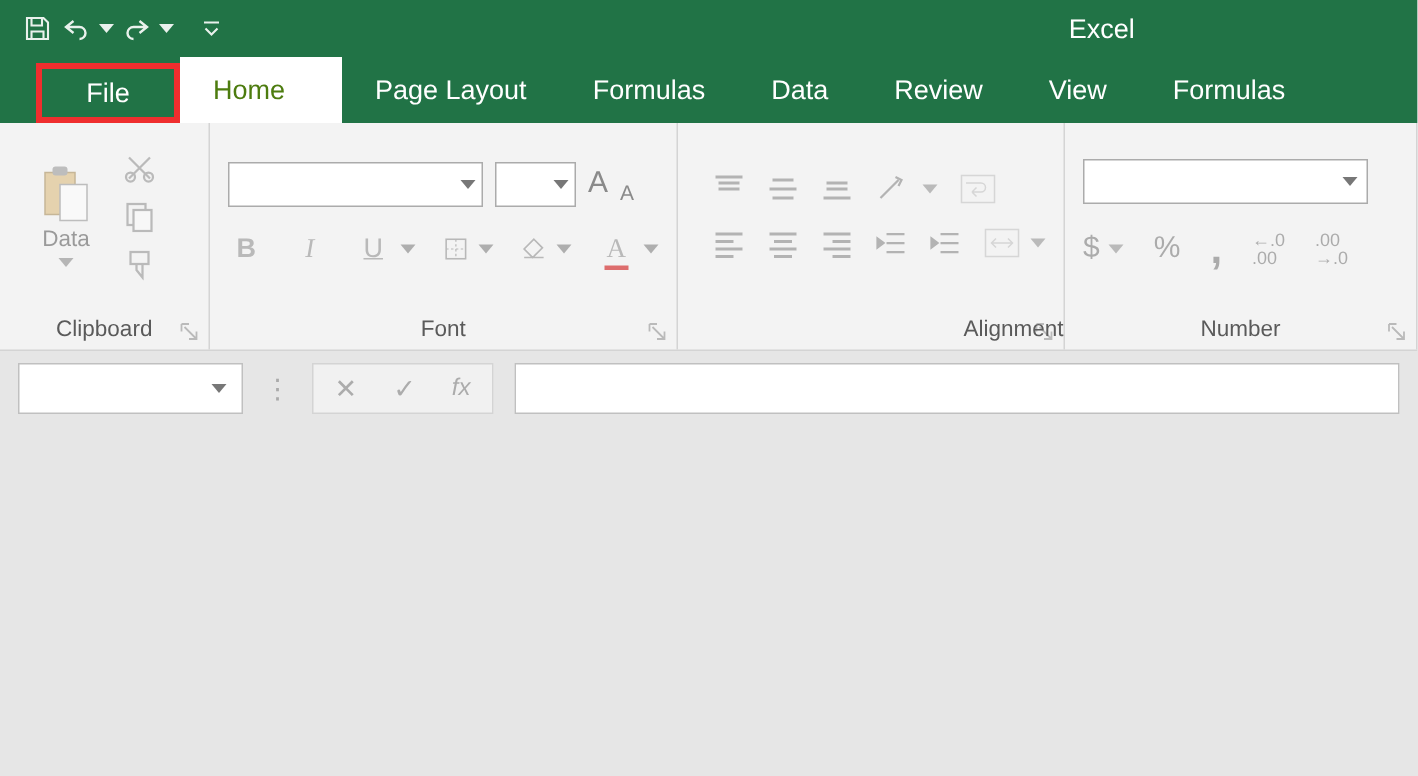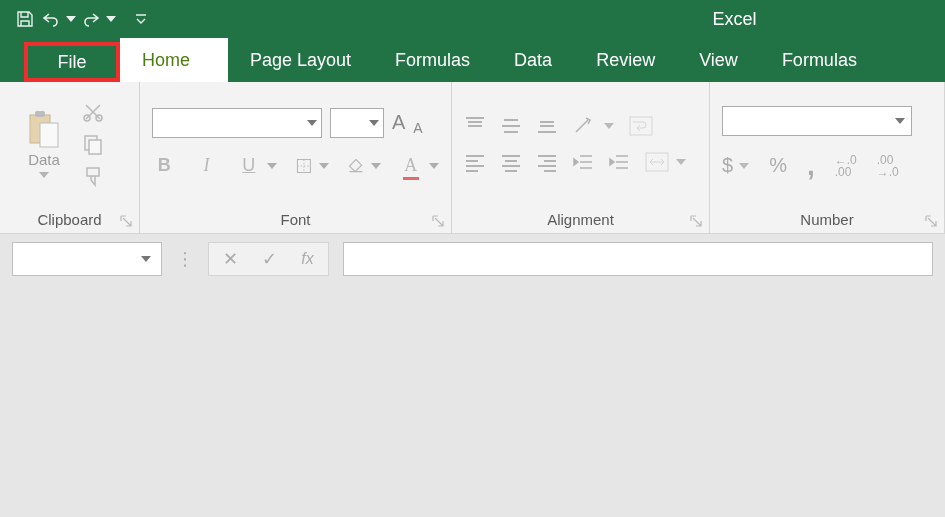--- a/index.html
+++ b/index.html
@@ -39,21 +39,21 @@
 .combo { height: 30px; border: 1px solid #ababab; background: #fff; display: flex; align-items: center; justify-content: flex-end; padding-right: 4px; }
 .combo.font-family { width: 170px; }
 .combo.font-size { width: 54px; }
 .drop-arrow { border-left: 5px solid transparent; border-right: 5px solid transparent; border-top: 6px solid #777; }
 .fontA { font-size: 20px; color: #8a8a8a; }
 .fontAsm { font-size: 14px; color: #8a8a8a; }
 .font-btn { width: 30px; height: 28px; display: flex; align-items: center; justify-content: center; color: #8a8a8a; font-size: 18px; }
 .font-row2 { display: flex; align-items: center; gap: 18px; opacity: 0.55; }
 
 
-.alignment { width: 258px; }
+.alignment { width: 258px; align-items: flex-end; }
 .align-rows { display: flex; flex-direction: column; gap: 14px; width: 100%; }
 .align-row { display: flex; align-items: center; gap: 14px; opacity: 0.45; }
 
 
 .merge-col { display: flex; flex-direction: column; gap: 18px; margin-left: 14px; opacity: 0.45; }
 
 
 .number { flex: 1; }
 .number-body { display: flex; flex-direction: column; gap: 14px; width: 100%; padding-right: 12px; }
 .number-combo { height: 30px; border: 1px solid #ababab; background: #fff; width: 190px; display: flex; align-items: center; justify-content: flex-end; padding-right: 6px; }

